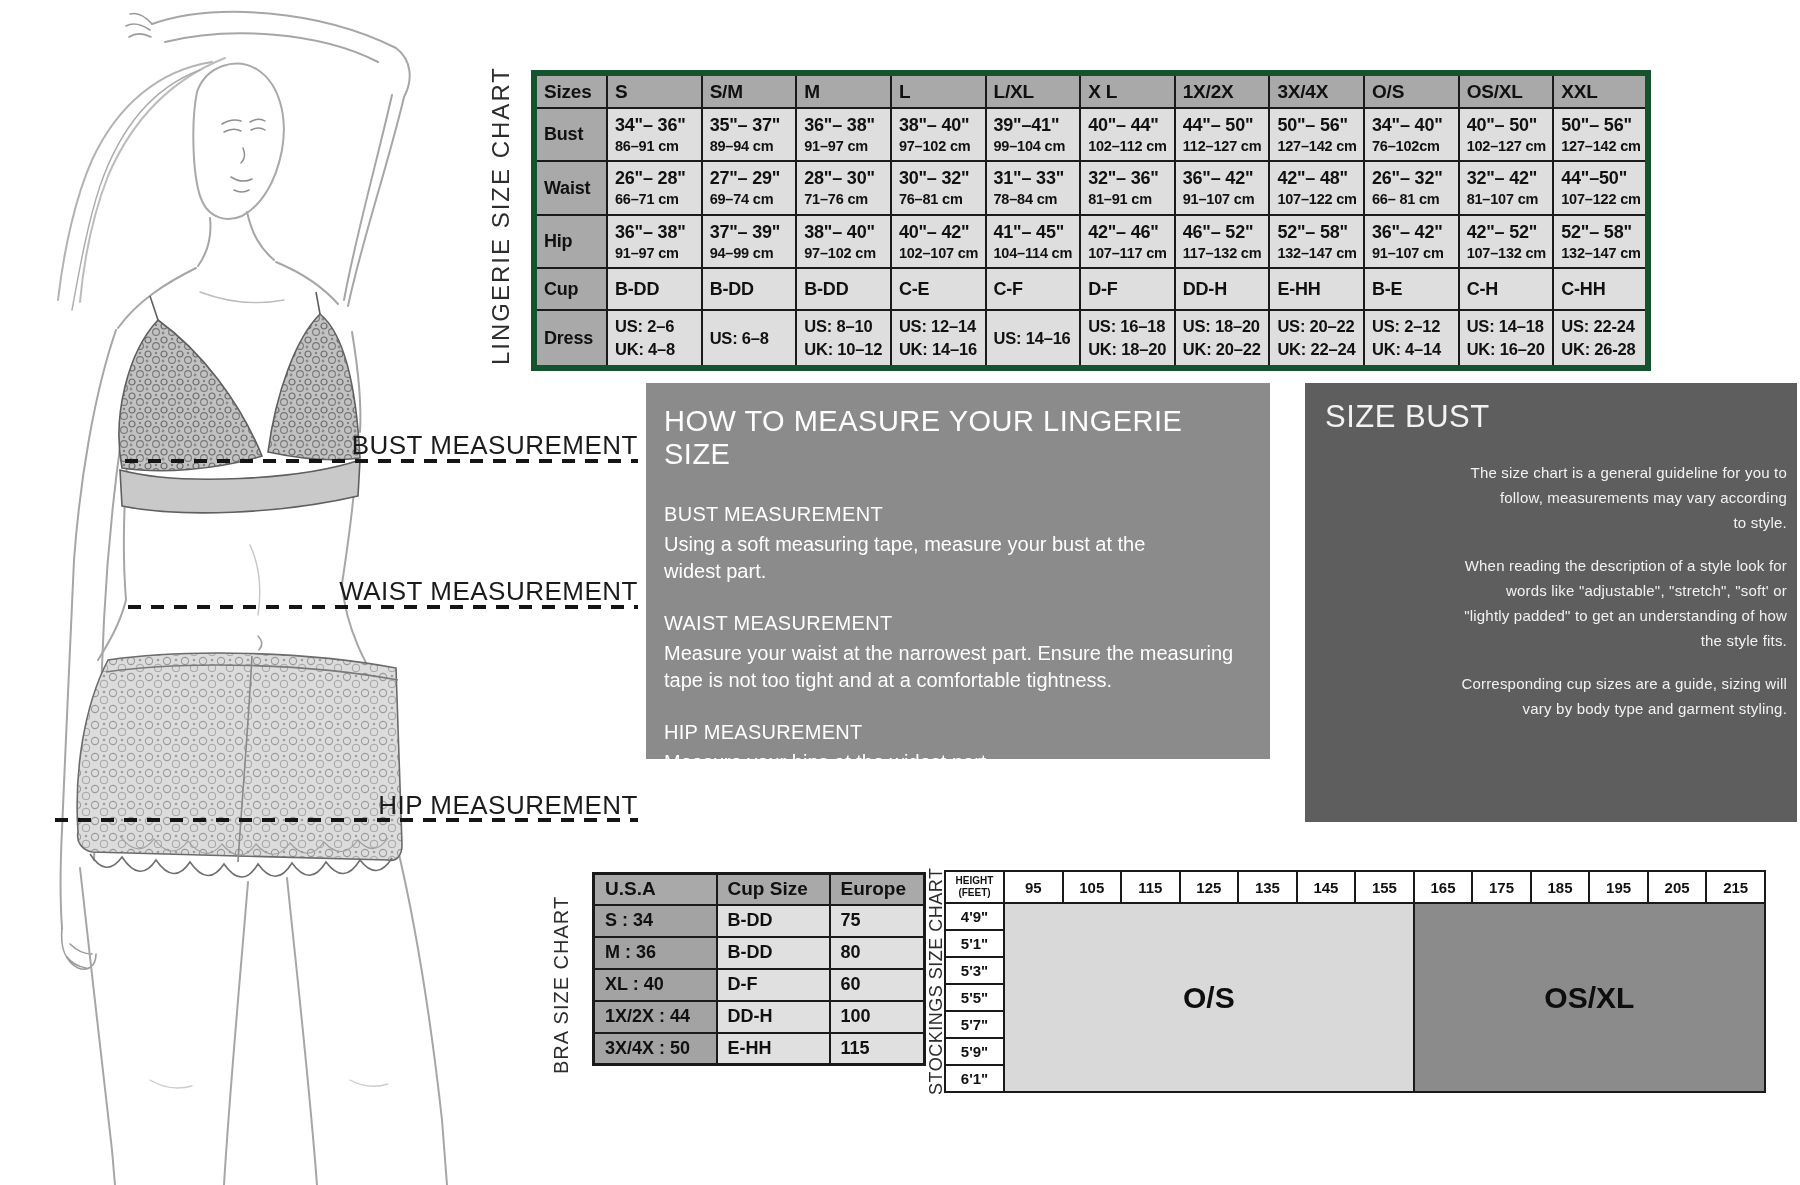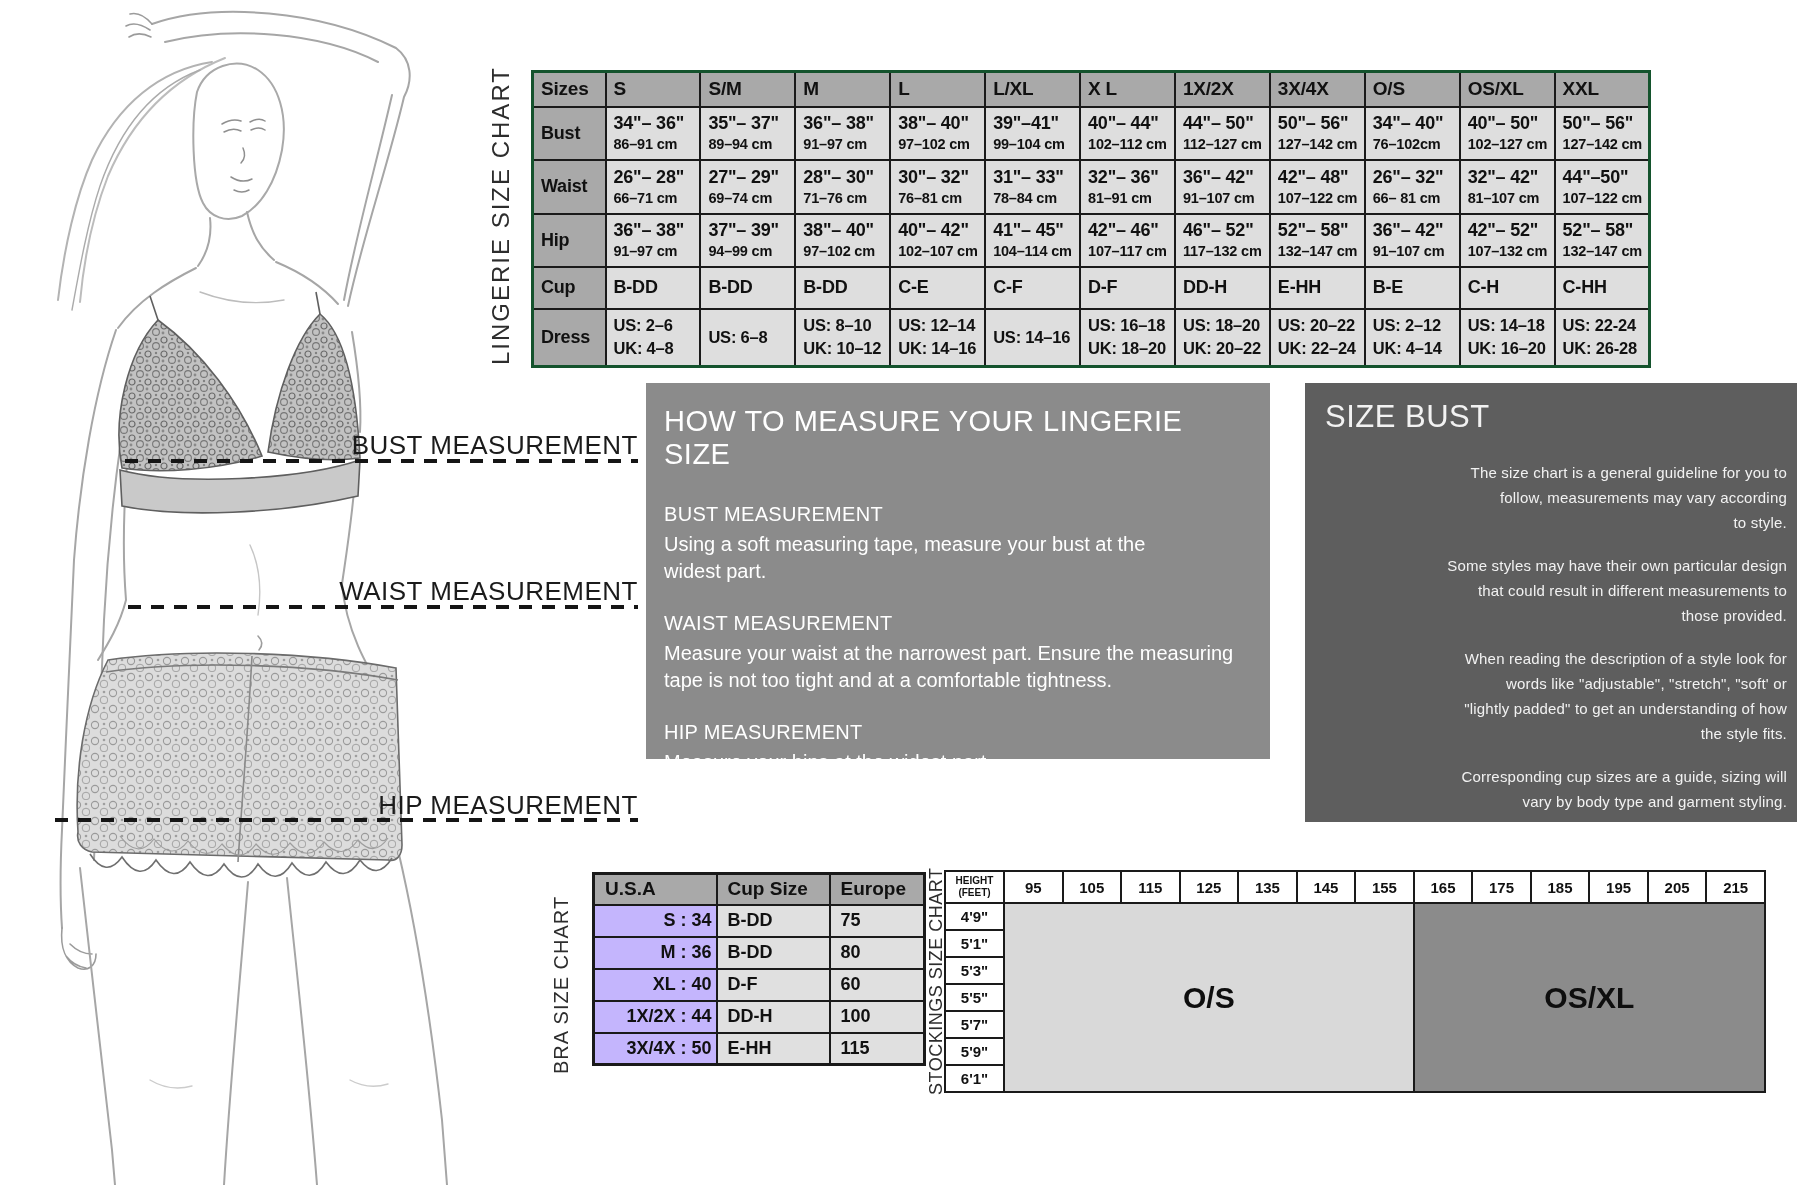--- a/index.html
+++ b/index.html
@@ -24,21 +24,21 @@
   #lingerie-vlabel{left:487px;top:70px;height:295px;width:32px;font-size:24px;letter-spacing:2px;}
   #bra-vlabel{left:550px;top:872px;height:225px;width:30px;font-size:20px;letter-spacing:1px;}
   #stockings-vlabel{left:926px;top:870px;height:225px;width:30px;font-size:18px;letter-spacing:.5px;}
 
   
   table{border-collapse:collapse;table-layout:fixed;}
   th,td{overflow:hidden;}
 
   
   #lingerie-table{position:absolute;left:531px;top:70px;width:1120px;height:295px;
-                  border:3px solid #14532d;}
+                  border:6px solid #14532d;}
   #lingerie-table th,#lingerie-table td{border:2px solid #1a1a1a;padding:2px 4px 2px 7px;
                   vertical-align:middle;text-align:left;letter-spacing:-.2px;}
   #lingerie-table thead tr{height:35px;}
   #lingerie-table thead th{background:#a9a9a9;font-size:19px;}
   #lingerie-table tbody th{background:#a9a9a9;font-size:18px;}
   #lingerie-table td{background:#dedede;font-weight:bold;font-size:18px;}
   #lingerie-table col:first-child{width:73px;}
   #lingerie-table tr.row-bust{height:53px;}
   #lingerie-table tr.row-waist{height:54px;}
   #lingerie-table tr.row-hip{height:53px;}
@@ -60,21 +60,21 @@
              color:#f2f2f2;box-sizing:border-box;padding:16px 10px 0 20px;}
   #sizeguide h1{font-size:31px;font-weight:400;margin:0 0 25px 0;letter-spacing:.5px;}
   #sizeguide p{font-size:15px;line-height:25px;margin:0 0 18px 0;white-space:pre-line;letter-spacing:.2px;text-align:right;}
 
   
   #bra-table{position:absolute;left:592px;top:872px;width:331px;border:3px solid #1a1a1a;}
   #bra-table th,#bra-table td{border:2px solid #1a1a1a;padding:2px 4px 2px 10px;text-align:left;}
   #bra-table thead tr{height:31px;}
   #bra-table tbody tr{height:32px;}
   #bra-table thead th{background:#a9a9a9;font-size:19px;}
-  #bra-table tbody th{background:#c4b5fd;font-size:18px;text-align:right;}
+  #bra-table tbody th{background:#a3a3a3;font-size:18px;}
   #bra-table td{background:#e0e0e0;font-weight:bold;font-size:18px;}
   #bra-table col:nth-child(1){width:123px;}
   #bra-table col:nth-child(2){width:113px;}
   #bra-table col:nth-child(3){width:95px;}
   #bra-table .l1{font-size:18px;}
 
   
   #stockings-table{position:absolute;left:944px;top:870px;width:822px;border:2px solid #1a1a1a;}
   #stockings-table th,#stockings-table td{border:2px solid #1a1a1a;}
   #stockings-table th{background:#ffffff;font-weight:bold;text-align:center;}
@@ -440,23 +440,20 @@
 tape is not too tight and at a comfortable tightness.</div>
     <div class="ht-head">HIP MEASUREMENT</div>
     <div class="ht-body">Measure your hips at the widest part.</div>
   </div>
 
   <div id="sizeguide">
     <h1>SIZE BUST</h1>
     <p>The size chart is a general guideline for you to
 follow, measurements may vary according
 to style.</p>
-    <p>Some styles may have their own particular design
-that could result in different measurements to
-those provided.</p>
     <p>When reading the description of a style look for
 words like "adjustable", "stretch", "soft' or
 "lightly padded" to get an understanding of how
 the style fits.</p>
     <p>Corresponding cup sizes are a guide, sizing will
 vary by body type and garment styling.</p>
   </div>
 
   <div class="vlabel" id="bra-vlabel">BRA SIZE CHART</div>
   <table id="bra-table">

